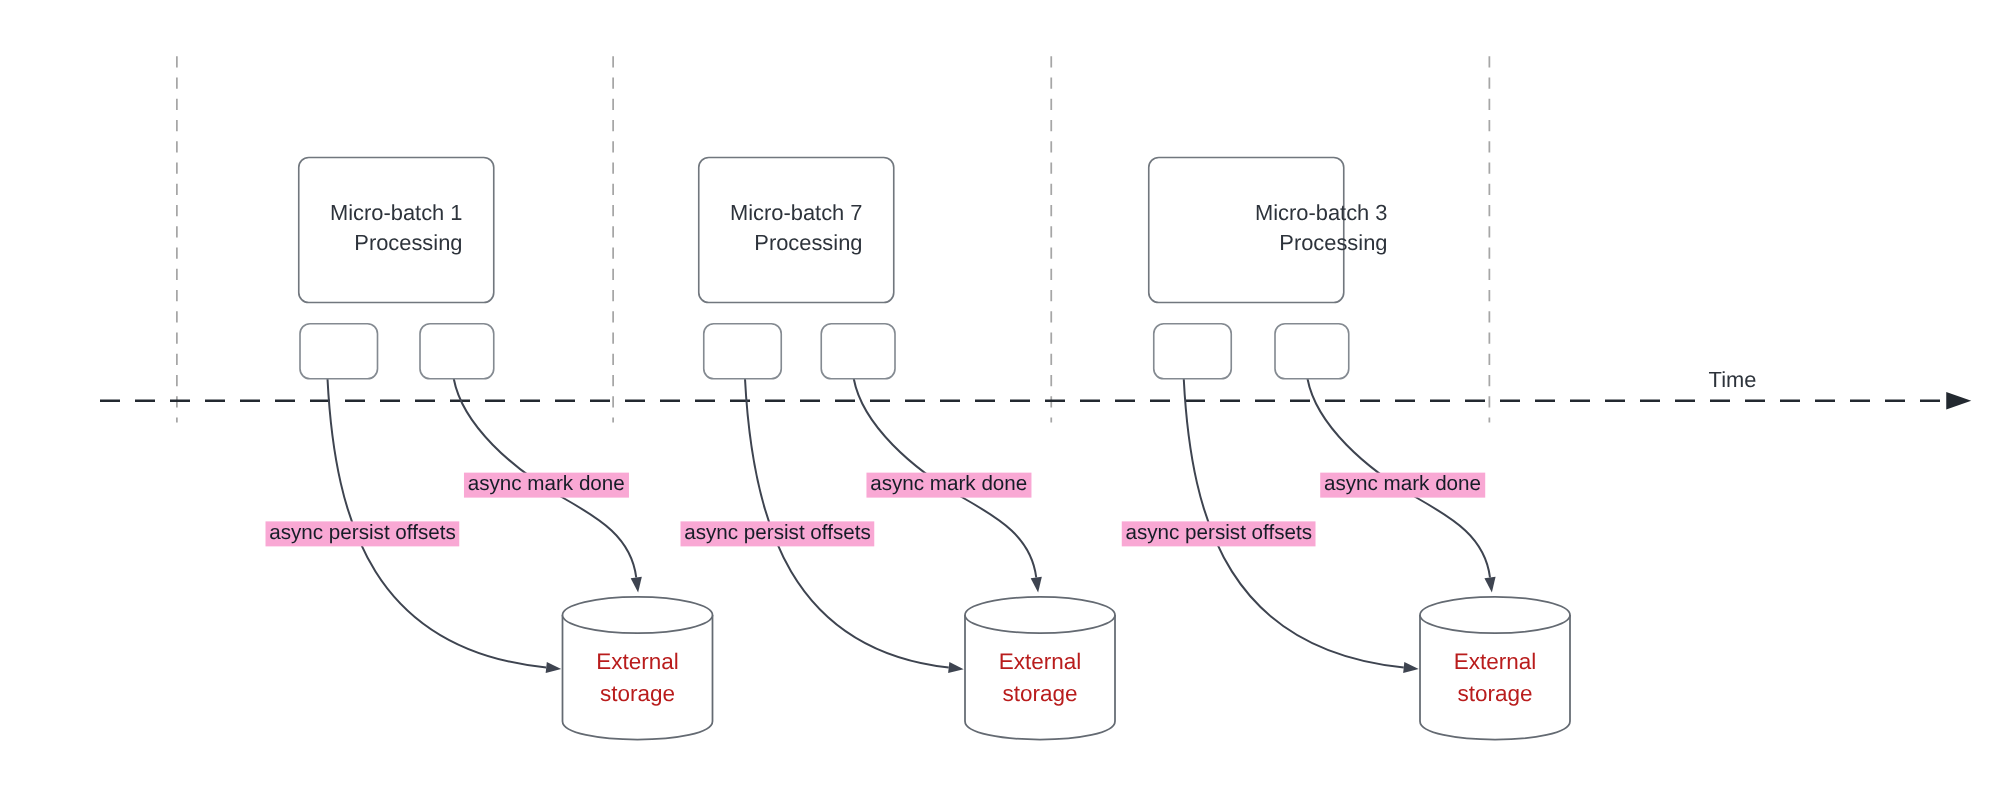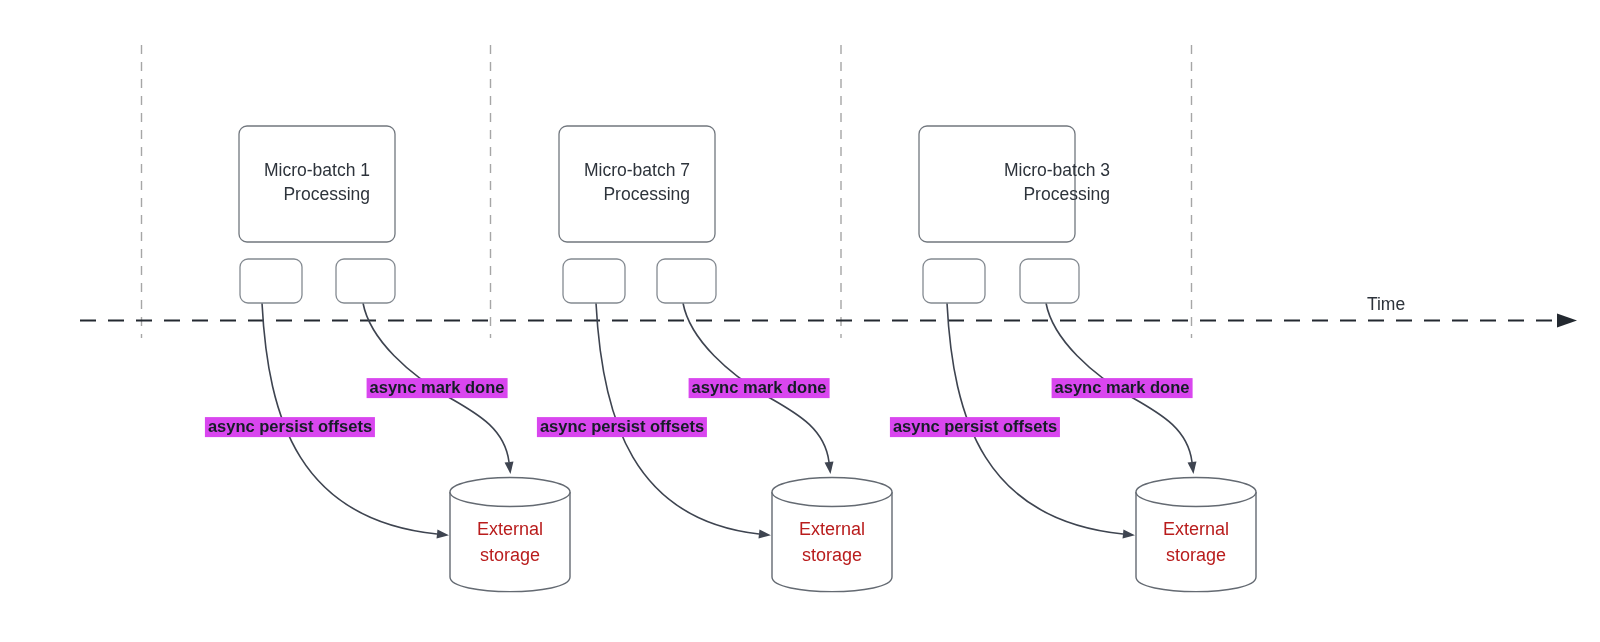--- a/index.html
+++ b/index.html
@@ -33,23 +33,23 @@
     color: #2d333b;
     text-align: right;
   }
   .store-lbl {
     font-size: 18px;
     line-height: 1.45;
     color: #b91c1c;
   }
   .edge-lbl {
     font-size: 16.5px;
-    font-weight: 700;
+    font-weight: 400;
     color: #161d27;
-    background: #d946ef;
+    background: #f9a8d4;
     padding: 0 3px;
     line-height: 1.2;
   }
   .time-lbl {
     font-size: 17.5px;
     color: #2d333b;
     margin-top: 32px;
   }
 </style>
 </head>

